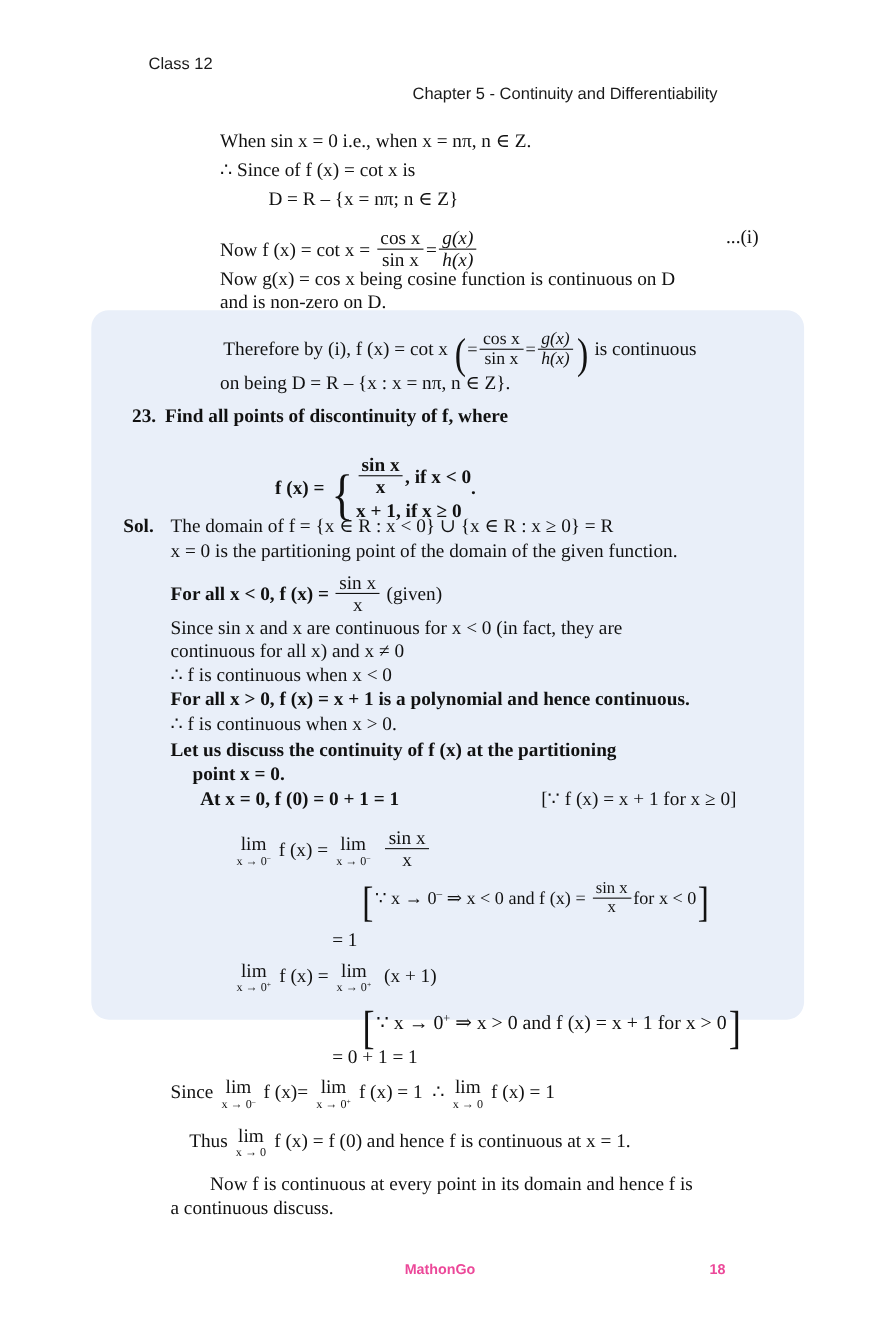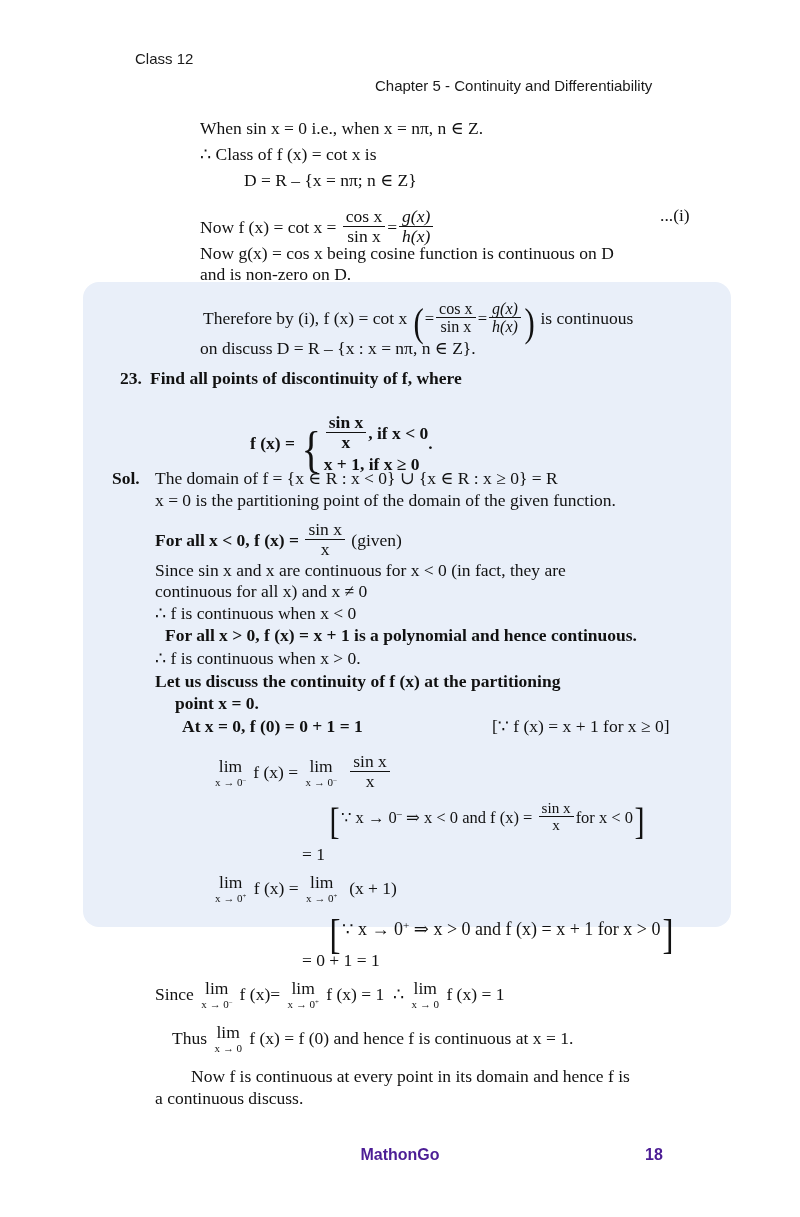--- a/index.html
+++ b/index.html
@@ -42,21 +42,21 @@
     font-family: "Liberation Sans", sans-serif;
     font-size: 15px; color: #1a1a1a;
   }
   .hdr-left  { position: absolute; left: 135px; top: 0; }
   .hdr-right { position: absolute; left: 375px; top: 0; margin-top: 27px; }
 
   
   .ftr {
     position: absolute; top: 1146px; left: 0; width: 800px; height: 24px;
     font-family: "Liberation Sans", sans-serif;
-    font-size: 16px; color: #4c1d95;
+    font-size: 13px; color: #ec4899;
   }
   .ftr-mid  { position: absolute; left: 0; width: 800px; text-align: center; font-weight: 600;}
   .ftr-page { position: absolute; left: 645px; font-weight: 600; }
 
   
   .body { position: absolute; left: 0; top: 0; width: 800px; }
   .ln {
     position: absolute;
     font-size: 17.5px;
     line-height: 1.0;
@@ -128,57 +128,57 @@
 <div id="page">
 
   <div class="hdr">
     <span class="hdr-left">Class 12</span>
     <span class="hdr-right">Chapter 5 - Continuity and Differentiability</span>
   </div>
 
   <div class="body">
 
     <div class="ln" style="left:200px; top:120px;">When sin x = 0   i.e.,   when x = nπ, n ∈ Z.</div>
-    <div class="ln" style="left:200px; top:146px;">∴   Class of f (x) = cot x is</div>
+    <div class="ln" style="left:200px; top:146px;">∴   Since of f (x) = cot x is</div>
     <div class="ln" style="left:244px; top:172px;">D = R – {x = nπ; n ∈ Z}</div>
 
     <div class="ln" style="left:200px; top:207px;">
       <span>Now f (x) = cot x  = </span><span class="frac"><span class="num">cos x</span><span class="den">sin x</span></span><span>=</span><span class="frac"><span class="num it">g(x)</span><span class="den it">h(x)</span></span>
     </div>
     <div class="ln" style="left:660px; top:207px;">...(i)</div>
 
     <div class="ln" style="left:200px; top:245px;">Now g(x) = cos x being cosine function is continuous on D</div>
     <div class="ln" style="left:200px; top:266px;">and is non-zero on D.</div>
 
     <div class="ln" style="left:203px; top:300px;">
       <span>Therefore by (i), f (x) = cot x</span>
       <span class="bigp">(</span><span style="font-size:.95em;">=</span><span class="frac sm"><span class="num">cos x</span><span class="den">sin x</span></span><span style="font-size:.95em;">=</span><span class="frac sm"><span class="num it">g(x)</span><span class="den it">h(x)</span></span><span class="bigp">)</span>
       <span>is continuous</span>
     </div>
-    <div class="ln" style="left:200px; top:340px;">on discuss D = R – {x : x = nπ, n ∈ Z}.</div>
+    <div class="ln" style="left:200px; top:340px;">on being D = R – {x : x = nπ, n ∈ Z}.</div>
 
     <div class="ln b" style="left:120px; top:370px;">23.</div>
     <div class="ln b" style="left:150px; top:370px;text-align:right;">Find all points of discontinuity of f, where</div>
 
     <div class="ln b" style="left:250px; top:413px;">
       <span>f (x)  = </span><span class="bigbr">{</span><span class="stack"><div><span class="frac"><span class="num">sin x</span><span class="den">x</span></span><span>,   if   x &lt; 0</span></div><div>x + 1,   if   x ≥ 0</div></span><span>.</span>
     </div>
 
     <div class="ln b" style="left:112px; top:470px;">Sol.</div>
     <div class="ln" style="left:155px; top:470px;">The domain of f = {x ∈ R : x &lt; 0} ∪ {x ∈ R : x ≥ 0} = R</div>
     <div class="ln" style="left:155px; top:492px;">x = 0 is the partitioning point of the domain of the given function.</div>
 
     <div class="ln" style="left:155px; top:520px;">
       <span class="b">For all x &lt; 0, f (x) = </span><span class="frac"><span class="num">sin x</span><span class="den">x</span></span>&nbsp;<span>(given)</span>
     </div>
 
     <div class="ln" style="left:155px; top:562px;">Since sin x and x are continuous for x &lt; 0 (in fact, they are</div>
     <div class="ln" style="left:155px; top:583px;">continuous for all x) and x ≠ 0</div>
     <div class="ln" style="left:155px; top:605px;">∴ f is continuous when x &lt; 0</div>
-    <div class="ln b" style="left:165px; top:627px;">For all x &gt; 0, f (x) = x + 1 is a polynomial and hence continuous.</div>
+    <div class="ln b" style="left:155px; top:627px;">For all x &gt; 0, f (x) = x + 1 is a polynomial and hence continuous.</div>
     <div class="ln" style="left:155px; top:650px;">∴ f is continuous when x &gt; 0.</div>
     <div class="ln b" style="left:155px; top:673px;">Let us discuss the continuity of f (x) at the partitioning</div>
     <div class="ln b" style="left:155px; top:695px;margin-left:20px;">point x = 0.</div>
 
     <div class="ln b" style="left:182px; top:718px;">At x = 0, f (0) = 0 + 1 = 1</div>
     <div class="ln" style="left:492px; top:718px;">[∵ f (x) = x + 1 for x ≥ 0]</div>
 
     <div class="ln" style="left:212px; top:752px;">
       <span class="lim"><span class="op">lim</span><span class="sub"><span>x → 0</span><sup class="tiny">–</sup></span></span>
       <span>f (x)  = </span>

